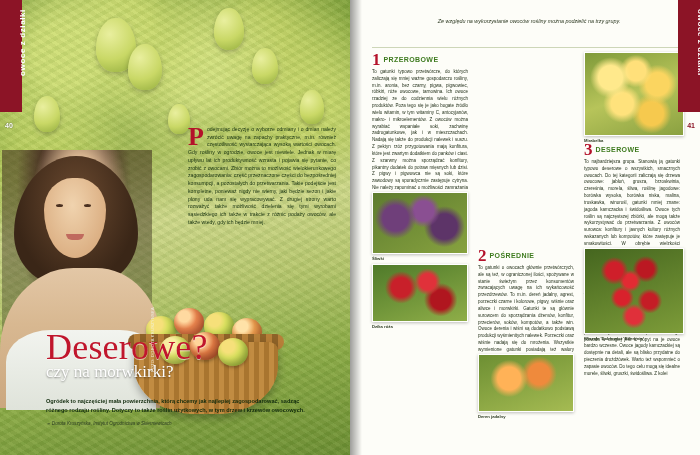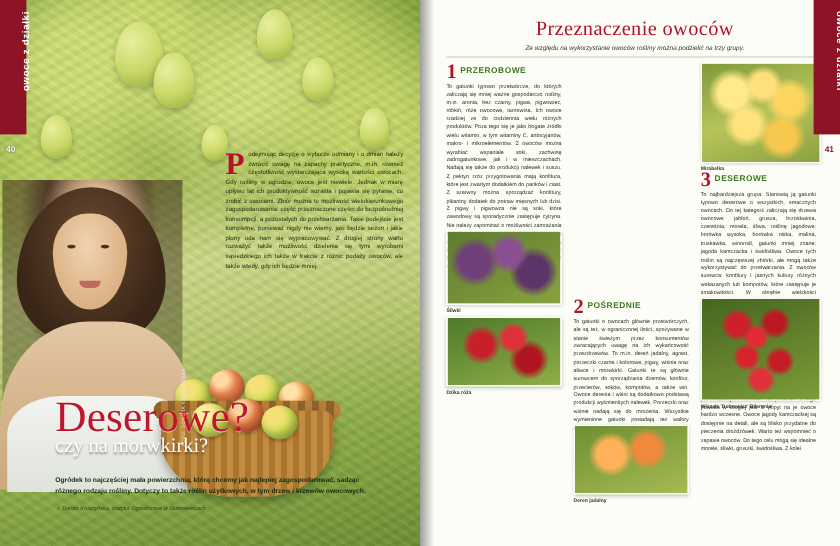--- a/index.html
+++ b/index.html
@@ -304,21 +304,20 @@
     <div class="tab-left">
       <span>owoce  z działki</span>
     </div>
     <div class="folio-left">40</div>
     <div class="side-credit">FOTO: DOROTA KRUSZYŃSKA</div>
   </div>
 
   <div class="page-right">
 
     <div class="head-wrap">
-      <div class="head-title">Przeznaczenie owoców</div>
       <div class="head-sub">Ze względu na wykorzystanie owoców rośliny można podzielić na trzy grupy.</div>
     </div>
     <div class="rule-top"></div>
 
     <div class="cols">
 
       <div class="col c1">
         <div class="sec-head">
           <span class="sec-num">1</span>
           <span class="sec-name">PRZEROBOWE</span>

